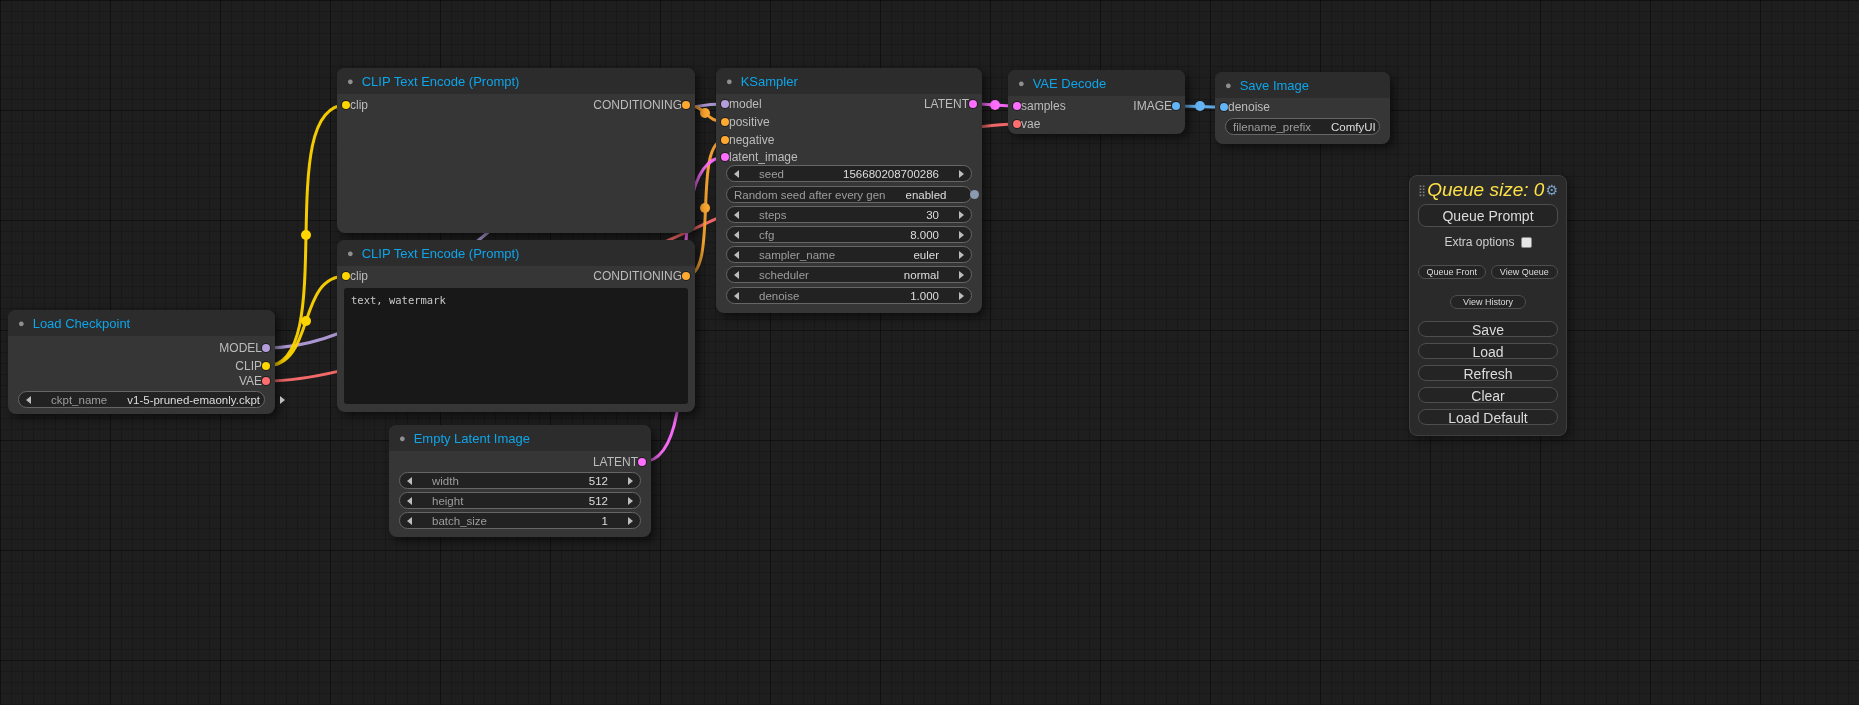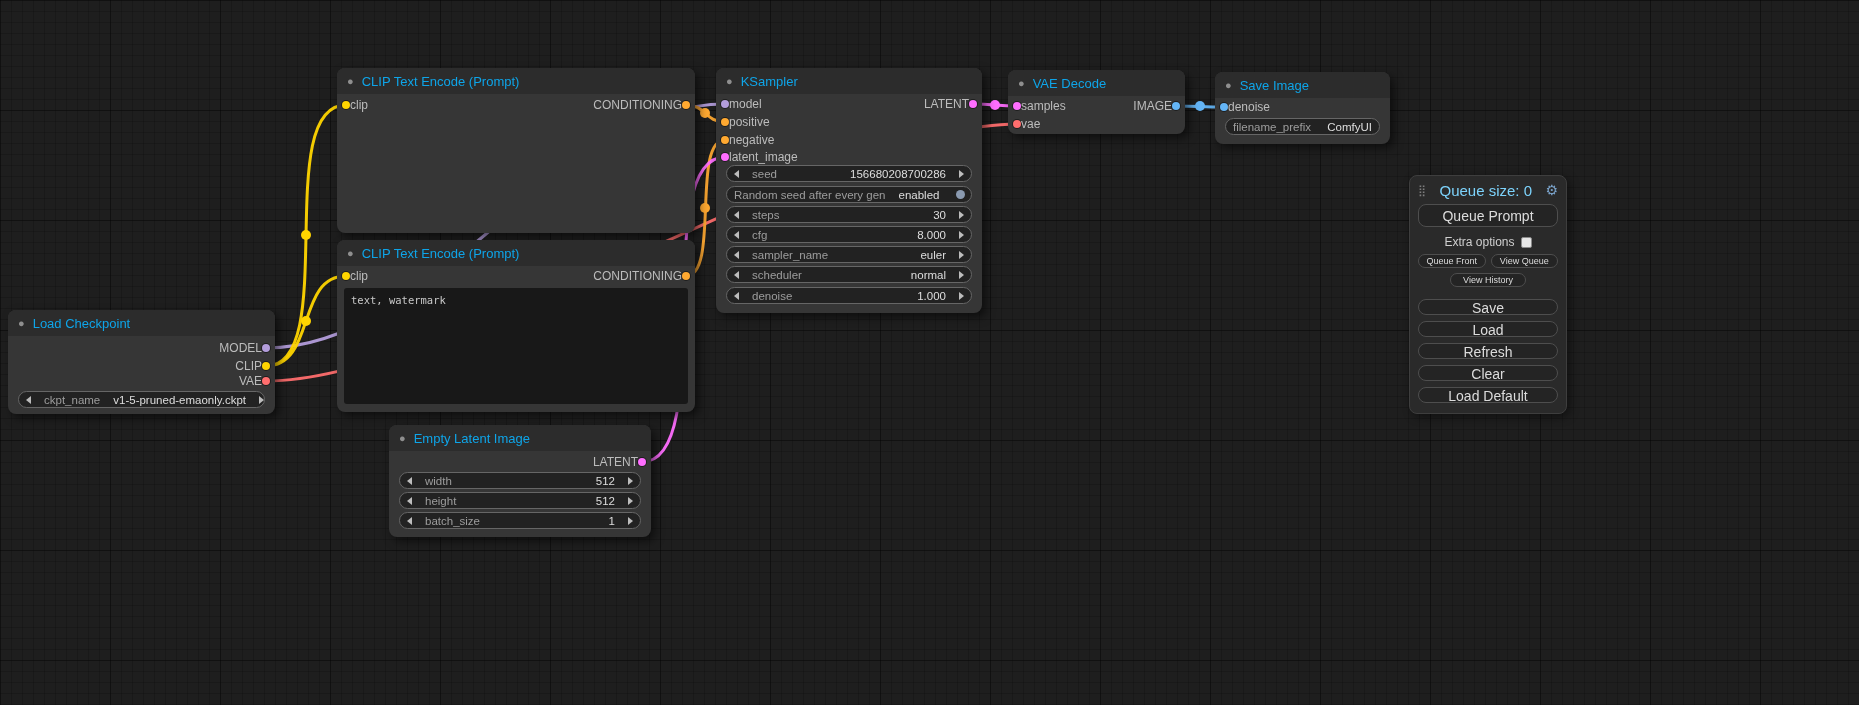--- a/index.html
+++ b/index.html
@@ -30,21 +30,21 @@
   .title-text { color:#0ea5e9; font-size:13px; white-space:nowrap; }
 
   .slot { position:absolute; height:18px; display:flex; align-items:center; gap:0; }
   .slot.in  { left:5px; }
   .slot.out { right:5px; }
   .slot-label { font-size:12px; color:#bcbcbc; white-space:nowrap; }
   .dot { width:8px; height:8px; border-radius:50%; box-shadow:0 0 0 1px rgba(0,0,0,.45); flex:0 0 auto; }
 
   .widget {
     position:absolute; height:17px; background:#222; border:1px solid #666;
-    border-radius:9px; display:flex; align-items:center; gap:13px;
+    border-radius:9px; display:flex; align-items:center; gap:20px;
     font-size:11.5px; padding:0 7px; cursor:pointer;
   }
   .wlabel { color:#9d9d9d; white-space:nowrap; }
   .wvalue { color:#dedede; margin-left:auto; white-space:nowrap; }
   .arr { width:0; height:0; border-style:solid; flex:0 0 auto; }
   .arr.l { border-width:4px 5px 4px 0; border-color:transparent #bdbdbd transparent transparent; }
   .arr.r { border-width:4px 0 4px 5px; border-color:transparent transparent transparent #bdbdbd; }
   .toggle-dot { width:9px; height:9px; border-radius:50%; flex:0 0 auto; margin-left:4px; }
 
   .prompt-box {
@@ -54,33 +54,33 @@
     white-space:pre-wrap; overflow:hidden; cursor:text;
   }
 
   .menu-panel {
     position:absolute; left:1409px; top:175px; width:158px; z-index:3;
     background:#2a2a2a; border:1px solid #3e3e3e; border-radius:8px;
     padding:5px 8px 10px; box-shadow:3px 3px 10px rgba(0,0,0,.45);
   }
   .menu-header { display:flex; align-items:center; justify-content:space-between; height:18px; }
   .drag-handle { color:#7d7d7d; font-size:11px; cursor:grab; }
-  .queue-size { color:#7dd3fc; font-size:15px; }
+  .queue-size { color:#fde047; font-size:19px;font-style:italic; }
   .gear { font-size:14px; cursor:pointer; }
   .btn {
     display:block; width:100%; background:#242424; border:1px solid #4e4e4e;
     border-radius:8px; color:#dcdcdc; font-family:inherit; cursor:pointer;
   }
   .btn.big { height:16px; font-size:14px; margin-top:6px; }
   .btn.qp  { height:23px; margin-top:5px; }
   .btn.gap { margin-top:12px; }
   .btn.small { height:14px; font-size:9px; border-radius:7px; padding:0 4px; flex:1; width:auto; margin:0; }
   .extra-row { display:flex; align-items:center; justify-content:center; gap:6px; margin-top:8px; color:#cfcfcf; font-size:12px; }
   .checkbox { width:11px; height:11px; background:#e6e6e6; border:1px solid #8a8a8a; border-radius:2px; cursor:pointer; }
-  .small-row { display:flex; gap:5px; margin-top:5px; }
+  .small-row { display:flex; gap:5px; margin-top:16px; }
   .small-row.center { justify-content:center; }
   .small-row.center .btn.small { flex:0 0 auto; width:76px; }
 </style>
 </head>
 <body>
 
 <svg class="wires" width="1859" height="705">
   <path d="M266,348 C436,348 555,104 725,104" stroke="#B39DDB"></path>
   <path d="M266,366 C341,366 271,105 346,105" stroke="#FFD500"></path>
   <path d="M266,366 C316,366 296,276 346,276" stroke="#FFD500"></path>

